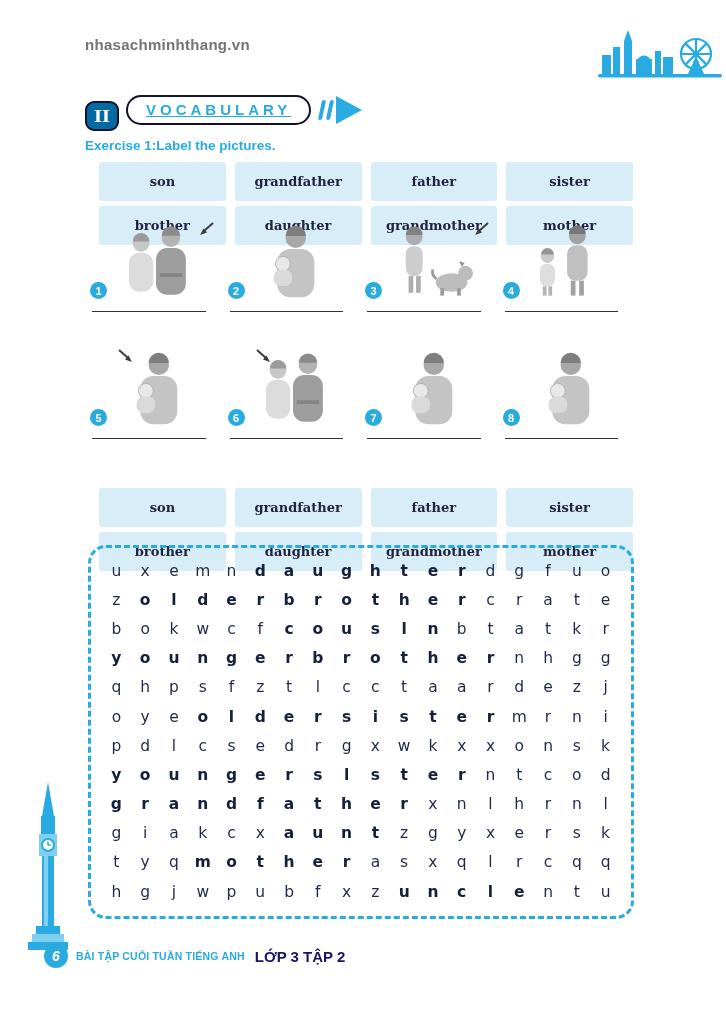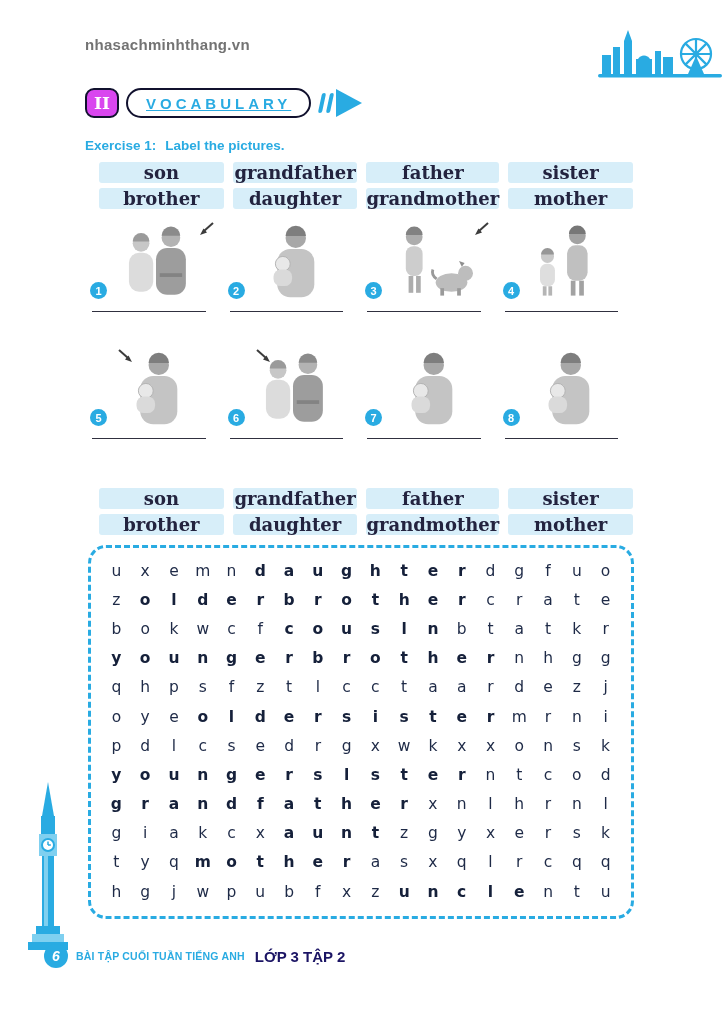--- a/index.html
+++ b/index.html
@@ -12,47 +12,47 @@
   .website {
     position:absolute; left:85px; top:36px;
     color:#737373; font-weight:bold; font-size:15px; letter-spacing:.3px;
     text-decoration:none; cursor:pointer;
   }
   .skyline { position:absolute; left:598px; top:24px; }
 
   .section-header { position:absolute; left:85px; top:88px; display:flex; align-items:center; gap:7px; }
   .numeral-box {
     width:34px; height:30px; box-sizing:border-box;
-    border:2.5px solid #11112e; border-radius:9px; background:#d946ef;
+    border:2.5px solid #11112e; border-radius:9px; background:#0369a1;
     color:#fff; display:flex; align-items:center; justify-content:center;
-    font-family:"DejaVu Serif", serif; font-weight:bold; font-size:17px;
+    font-family:"DejaVu Serif", serif; font-weight:bold; font-size:17px;margin-top:13px;
   }
   .vocab-pill {
     height:30px; box-sizing:border-box; border:2.5px solid #11112e; border-radius:15px;
     padding:0 18px; display:flex; align-items:center; background:#fff;
     color:#29ABE2; font-weight:bold; font-size:15px; letter-spacing:4px;text-decoration:underline;
   }
   .flag { display:flex; align-items:center; gap:4px; margin-left:2px; }
   .flag-bar { width:4px; height:20px; background:#29ABE2; border-radius:2px; transform:skewX(-12deg); }
   .flag-tri { width:0; height:0; border-left:26px solid #29ABE2; border-top:14px solid transparent; border-bottom:14px solid transparent; }
 
   .exercise { position:absolute; left:85px; color:#29ABE2; font-weight:bold; font-size:13.5px; }
-  .exercise .instr { margin-left:9px; }
+  .exercise .instr { }
   .ex1 { top:138px; } .ex2 { top:460px; }
 
   
   .word-table {
     position:absolute; left:99px; width:534px;
     display:grid; grid-template-columns:repeat(4,1fr); gap:5px 9px;
   }
   .t1 { top:162px; } .t2 { top:488px; }
   .word-cell {
-    background:#D7EEF9; border-radius:3px; height:21px;
+    background:#D7EEF9; border-radius:3px; height:39px;
     display:flex; align-items:center; justify-content:center;
-    font-family:"DejaVu Serif", serif; font-weight:bold; font-size:18px; color:#23233F;
+    font-family:"DejaVu Serif", serif; font-weight:bold; font-size:13px; color:#23233F;
   }
 
   
   .pictures {
     position:absolute; left:90px; top:221px; width:544px;
     display:grid; grid-template-columns:repeat(4,1fr); grid-auto-rows:91px; row-gap:36px; column-gap:6px;
   }
   .pic-cell { position:relative; }
   .pic-art { position:absolute; left:0; right:0; top:0; bottom:12px; display:flex; align-items:flex-end; justify-content:center; }
   .pic-badge {

